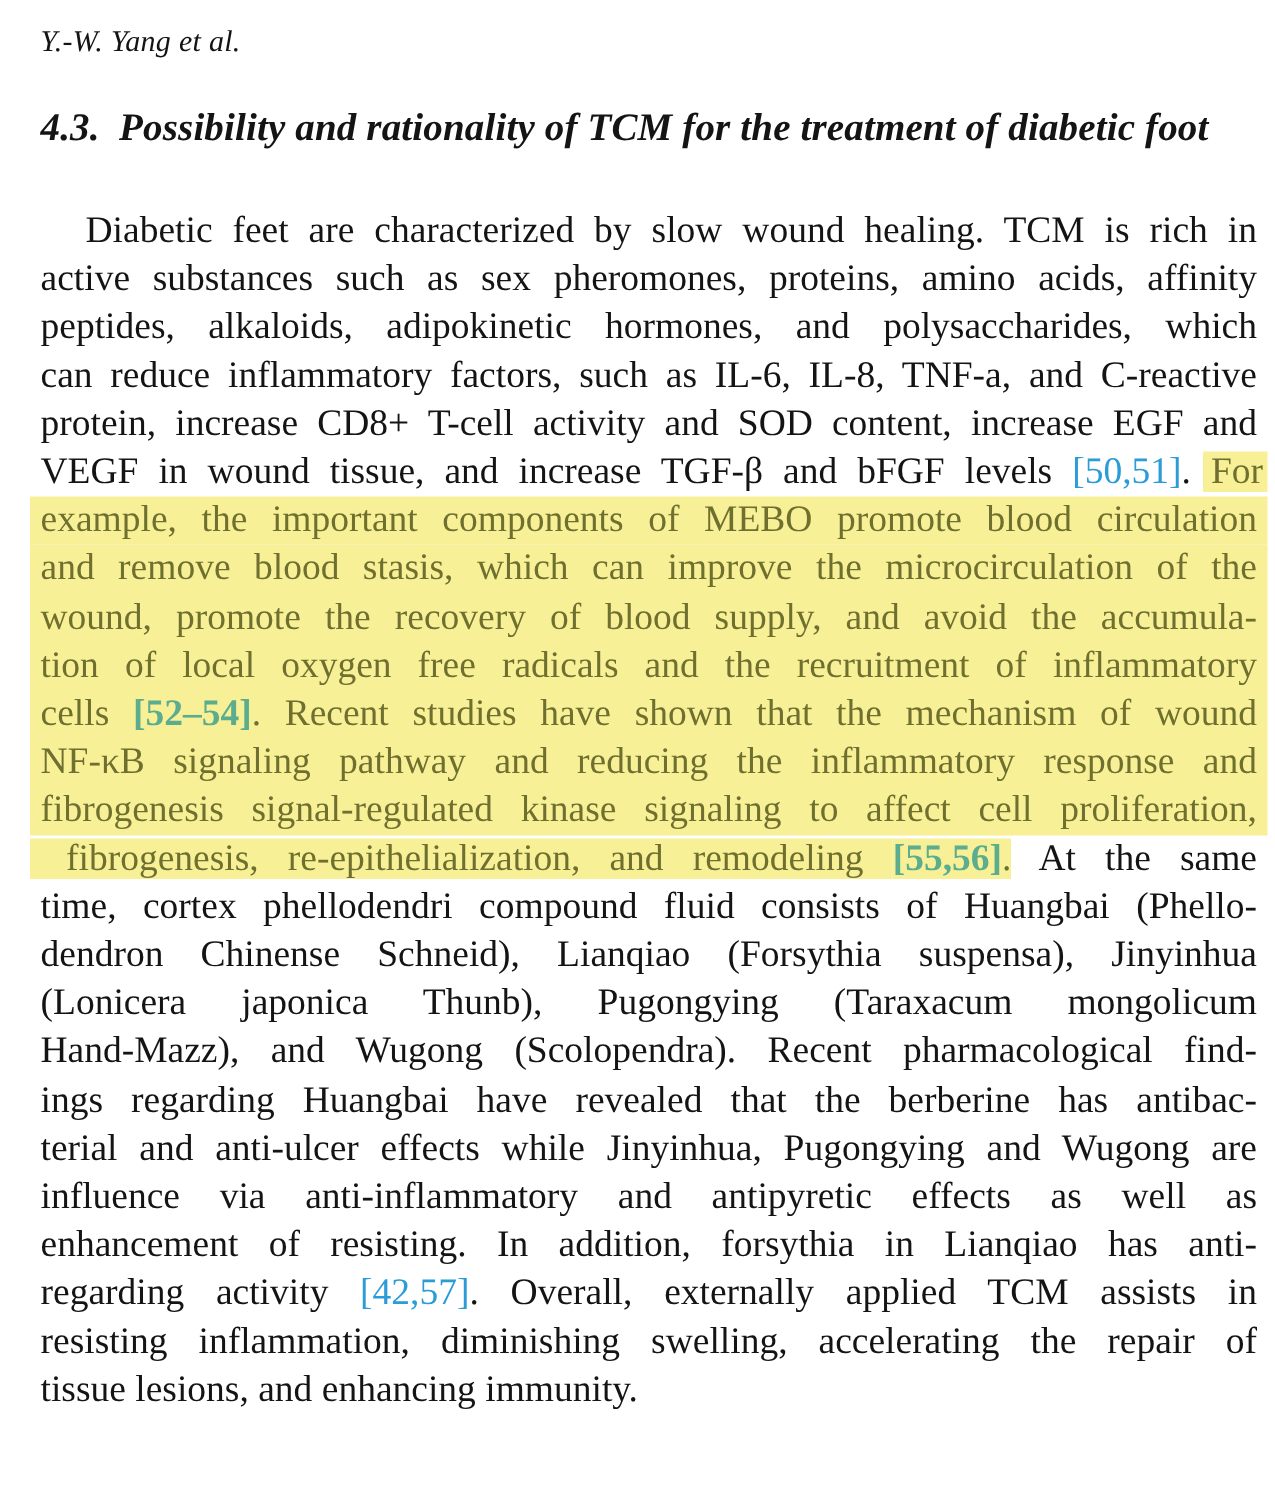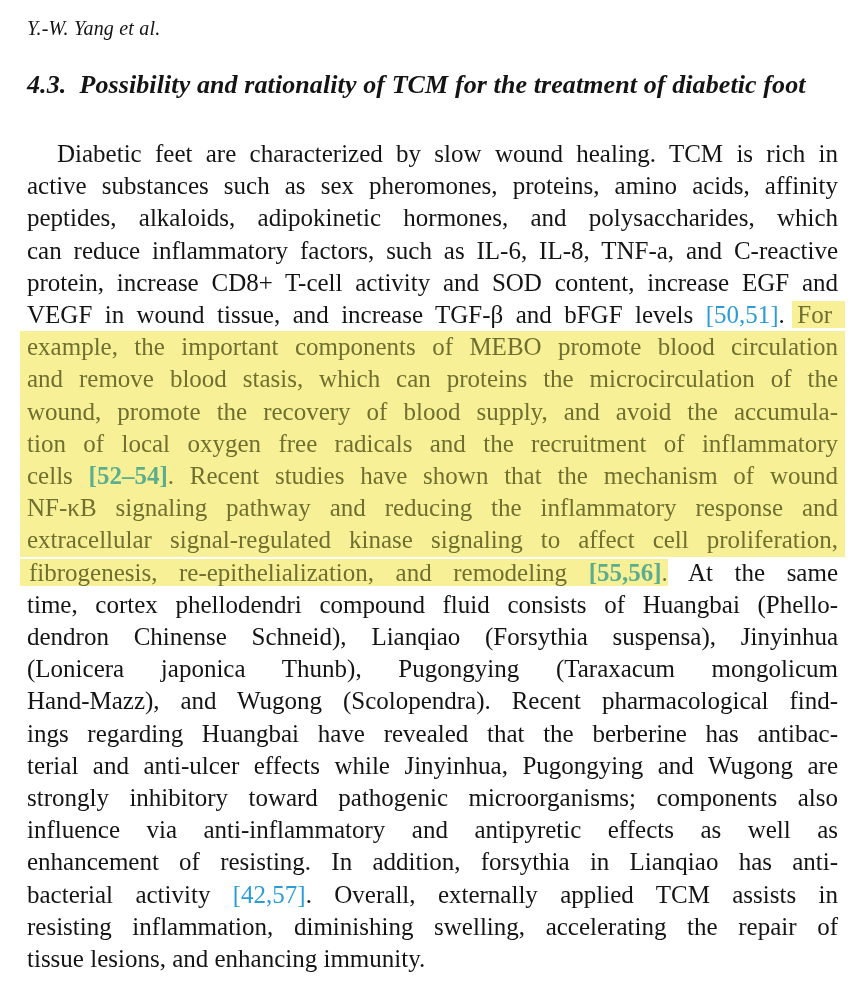--- a/index.html
+++ b/index.html
@@ -31,23 +31,23 @@
     background: var(--hl, #f7f096);
     color: var(--olive, #6f7030);
     margin: 0 -7px; padding: 0 7px;
   }
 
   .seg-c { color: var(--blue, #2b9cd8); }
   .seg-hc { color: var(--teal, #5cad8e); background: var(--hl, #f7f096); font-weight: bold; }
   .seg-h { color: var(--olive, #6f7030); background: var(--hl, #f7f096); }
 
   
-  .line:not(.hl) > .seg-h:first-child { margin-left: -7px; padding-left: 9px; }
+  .line:not(.hl) > .seg-h:first-child { margin-left: -7px; padding-left: 24px; }
   .line:not(.hl) > .seg-h:last-child {
-    margin-right: -7px; padding-right: 13px;
+    margin-right: -7px; padding-right: 3px;
     margin-left: -5px; padding-left: 5px;
   }
 </style>
 </head>
 <body>
 
 <div class="page">
   <div class="running-head">Y.-W. Yang et al.</div>
 
   <h2 class="heading">
@@ -55,33 +55,32 @@
   </h2>
 
   <div class="para" id="para">
       <div class="line indent"><span class="seg-n">Diabetic feet are characterized by slow wound healing. TCM is rich in</span></div>
       <div class="line"><span class="seg-n">active substances such as sex pheromones, proteins, amino acids, affinity</span></div>
       <div class="line"><span class="seg-n">peptides, alkaloids, adipokinetic hormones, and polysaccharides, which</span></div>
       <div class="line"><span class="seg-n">can reduce inflammatory factors, such as IL-6, IL-8, TNF-a, and C-reactive</span></div>
       <div class="line"><span class="seg-n">protein, increase CD8+ T-cell activity and SOD content, increase EGF and</span></div>
       <div class="line"><span class="seg-n">VEGF in wound tissue, and increase TGF-β and bFGF levels </span><span class="seg-c">[50,51]</span><span class="seg-n">. </span><span class="seg-h">For</span></div>
       <div class="line hl"><span class="seg-n">example, the important components of MEBO promote blood circulation</span></div>
-      <div class="line hl"><span class="seg-n">and remove blood stasis, which can proteins the microcirculation of the</span></div>
+      <div class="line hl"><span class="seg-n">and remove blood stasis, which can improve the microcirculation of the</span></div>
       <div class="line hl"><span class="seg-n">wound, promote the recovery of blood supply, and avoid the accumula-</span></div>
       <div class="line hl"><span class="seg-n">tion of local oxygen free radicals and the recruitment of inflammatory</span></div>
       <div class="line hl"><span class="seg-n">cells </span><span class="seg-hc">[52–54]</span><span class="seg-n">. Recent studies have shown that the mechanism of wound</span></div>
       <div class="line hl"><span class="seg-n">NF-κB signaling pathway and reducing the inflammatory response and</span></div>
-      <div class="line hl"><span class="seg-n">extracellular signal-regulated kinase signaling to affect cell proliferation,</span></div>
+      <div class="line hl"><span class="seg-n">fibrogenesis signal-regulated kinase signaling to affect cell proliferation,</span></div>
       <div class="line"><span class="seg-h">fibrogenesis, re-epithelialization, and remodeling </span><span class="seg-hc">[55,56]</span><span class="seg-h">.</span><span class="seg-n"> At the same</span></div>
       <div class="line"><span class="seg-n">time, cortex phellodendri compound fluid consists of Huangbai (Phello-</span></div>
       <div class="line"><span class="seg-n">dendron Chinense Schneid), Lianqiao (Forsythia suspensa), Jinyinhua</span></div>
       <div class="line"><span class="seg-n">(Lonicera japonica Thunb), Pugongying (Taraxacum mongolicum</span></div>
       <div class="line"><span class="seg-n">Hand-Mazz), and Wugong (Scolopendra). Recent pharmacological find-</span></div>
       <div class="line"><span class="seg-n">ings regarding Huangbai have revealed that the berberine has antibac-</span></div>
       <div class="line"><span class="seg-n">terial and anti-ulcer effects while Jinyinhua, Pugongying and Wugong are</span></div>
-      <div class="line"><span class="seg-n">strongly inhibitory toward pathogenic microorganisms; components also</span></div>
       <div class="line"><span class="seg-n">influence via anti-inflammatory and antipyretic effects as well as</span></div>
       <div class="line"><span class="seg-n">enhancement of resisting. In addition, forsythia in Lianqiao has anti-</span></div>
-      <div class="line"><span class="seg-n">bacterial activity </span><span class="seg-c">[42,57]</span><span class="seg-n">. Overall, externally applied TCM assists in</span></div>
+      <div class="line"><span class="seg-n">regarding activity </span><span class="seg-c">[42,57]</span><span class="seg-n">. Overall, externally applied TCM assists in</span></div>
       <div class="line"><span class="seg-n">resisting inflammation, diminishing swelling, accelerating the repair of</span></div>
       <div class="line last"><span class="seg-n">tissue lesions, and enhancing immunity.</span></div>
     </div>
 </div>
 
 </body></html>

